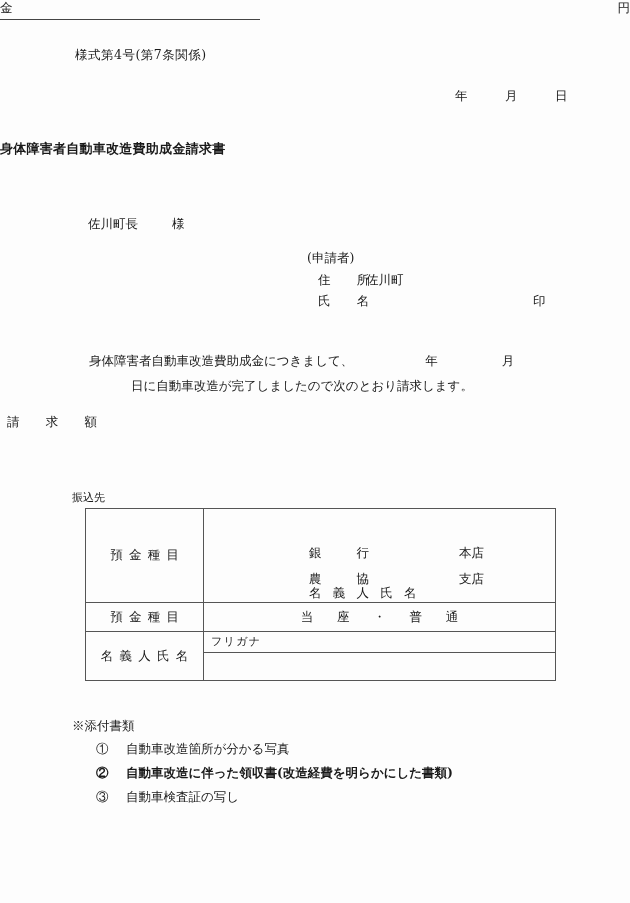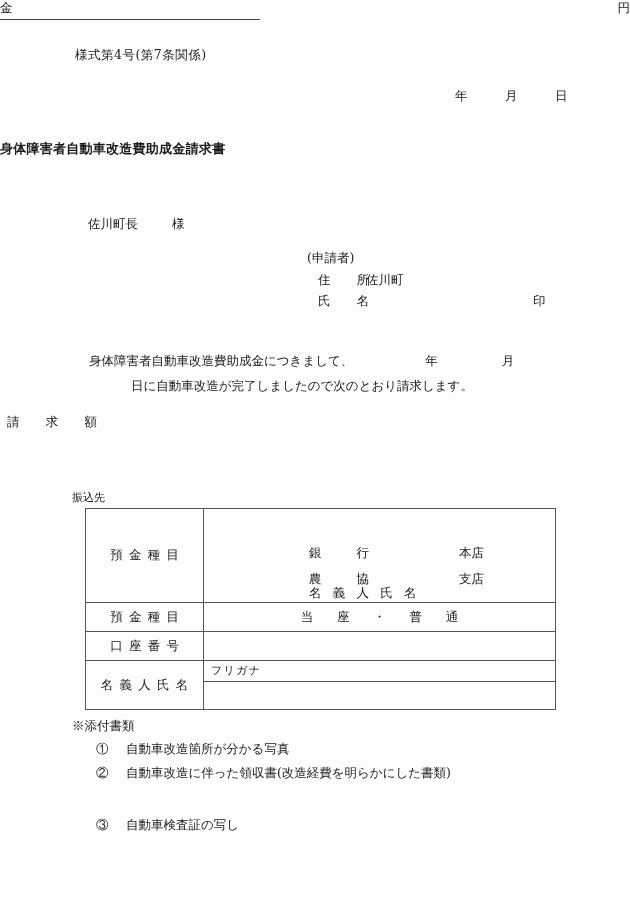--- a/index.html
+++ b/index.html
@@ -206,22 +206,22 @@
   }
   .attach-item {
     left: 96px;
     font-size: 12.5px;
   }
   .attach-item .marker {
     display: inline-block;
     width: 30px;
   }
   .att-1 { top: 741px; }
-  .att-2 { top: 765px; }
-  .att-3 { top: 789px; margin-top: 28px; }
+  .att-2 { top: 765px; font-weight: bold; }
+  .att-3 { top: 789px; }
 </style>
 </head>
 <body>
 
 <div class="page">
 
   <div class="abs form-code">様式第4号(第7条関係)</div>
 
   <div class="abs date-line">
     <span class="y">年</span>
@@ -273,26 +273,20 @@
         </td>
       </tr>
 
       <tr>
         <td class="th-cell">預金種目</td>
         <td class="val-cell">
           <div class="type-inner">当　座　・　普　通</div>
         </td>
       </tr>
 
-      <tr>
-        <td class="th-cell">口座番号</td>
-        <td class="val-cell">
-          <div class="num-inner"></div>
-        </td>
-      </tr>
 
       <tr>
         <td class="th-cell">名義人氏名</td>
         <td class="val-cell">
           <div class="name-stack">
             <div class="name-sub">フリガナ</div>
             <div class="name-sub-blank"></div>
           </div>
         </td>
       </tr>

